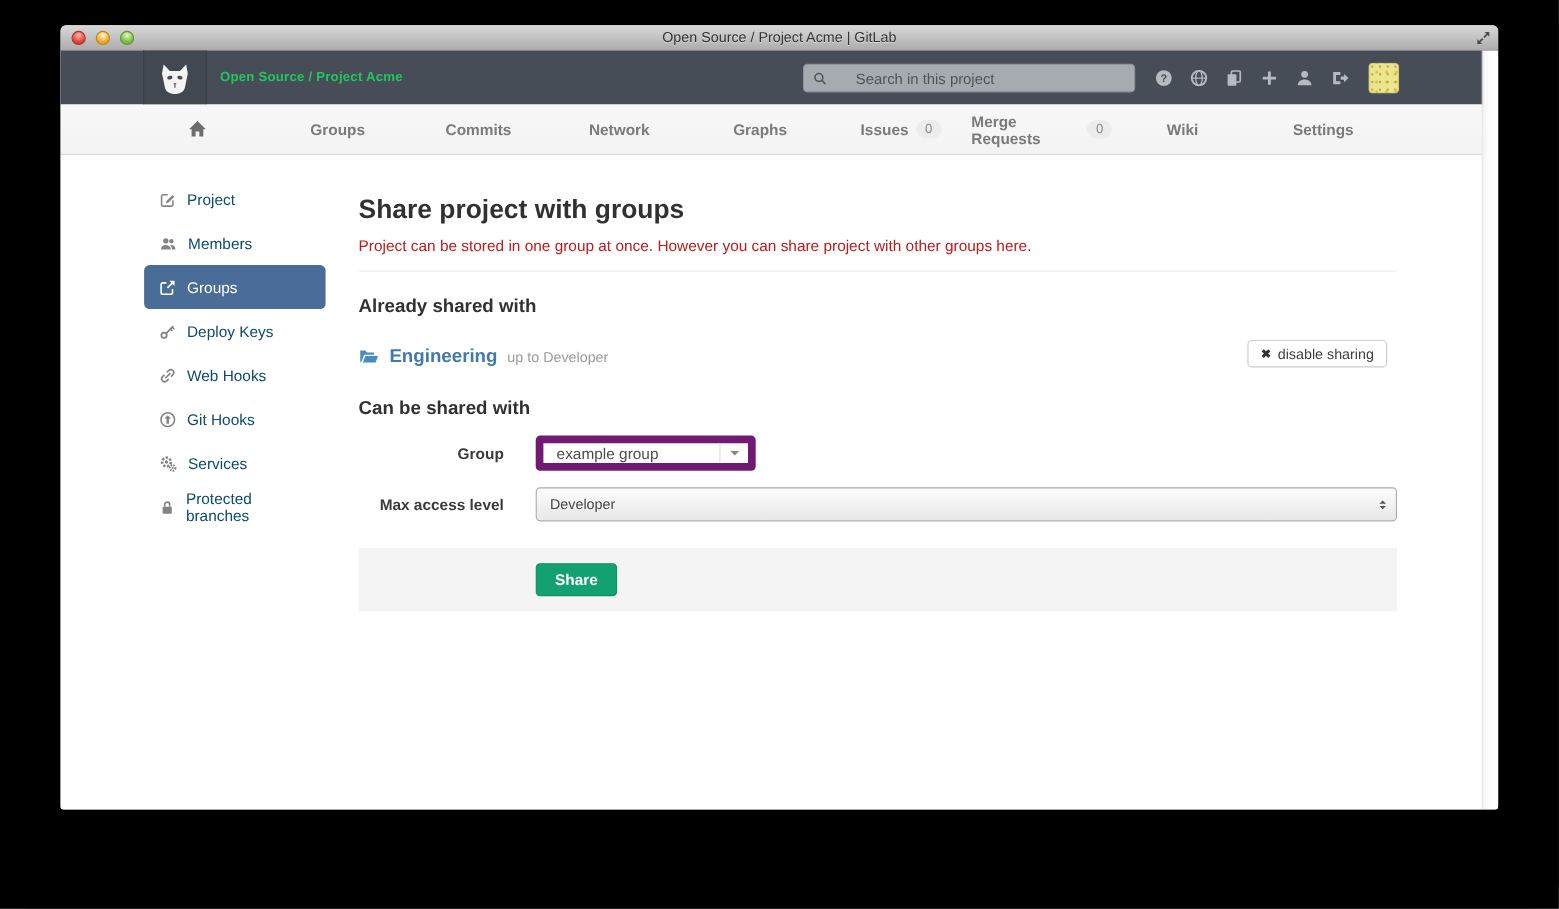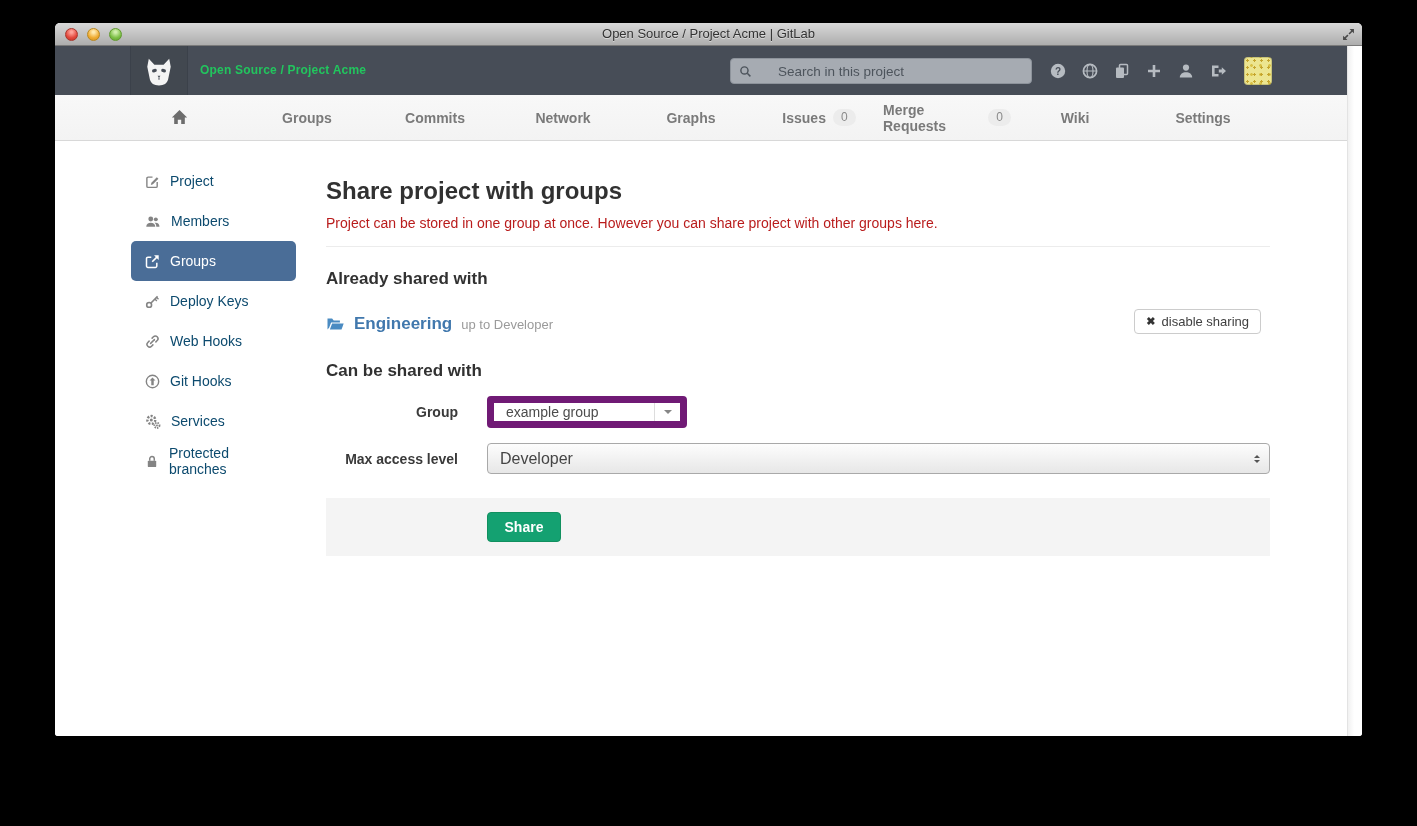--- a/index.html
+++ b/index.html
@@ -90,21 +90,21 @@
 
   .s2 { width:200px; height:32px; border:7px solid #701a75; border-radius:4px; background:#fff;
         position:relative; display:flex; align-items:center; cursor:pointer; }
   .s2-text { padding-left:12px; font-size:14px; color:#4c4c4c; }
   .s2-arrow { position:absolute; right:0; top:0; width:26px; height:100%;
               border-left:1px solid #ddd; display:flex; align-items:center; justify-content:center; }
   .s2-arrow::after { content:""; border:4px solid transparent; border-top-color:#868686; margin-top:4px; }
 
   .native-select { width:783px; height:31px; border:1px solid #a9a9a9; border-radius:4px;
                    background:linear-gradient(#fdfdfd,#e7e7e7); position:relative;
-                   display:flex; align-items:center; padding:12px 12px; font-size:16px; color:#454545; cursor:pointer; }
+                   display:flex; align-items:center; padding:12px 12px; font-size:13px; color:#454545; cursor:pointer; }
   .steppers { position:absolute; right:9px; top:50%; transform:translateY(-50%);
               display:flex; flex-direction:column; gap:2px; }
   .steppers::before { content:""; border:3.5px solid transparent; border-bottom-color:#555; }
   .steppers::after  { content:""; border:3.5px solid transparent; border-top-color:#555; }
 
   .actions { margin-top:24px; height:58px; background:#f4f4f4; display:flex; align-items:center; padding-left:161px; }
   .btn-share { width:74px; height:30px; background:#14a171; border:1px solid #11905f; border-radius:4px;
                color:#fff; font-family:"Liberation Sans", sans-serif; font-size:14px; font-weight:700; cursor:pointer; }
 
   .scroll-track { position:absolute; top:23px; right:0; bottom:0; width:15px;

